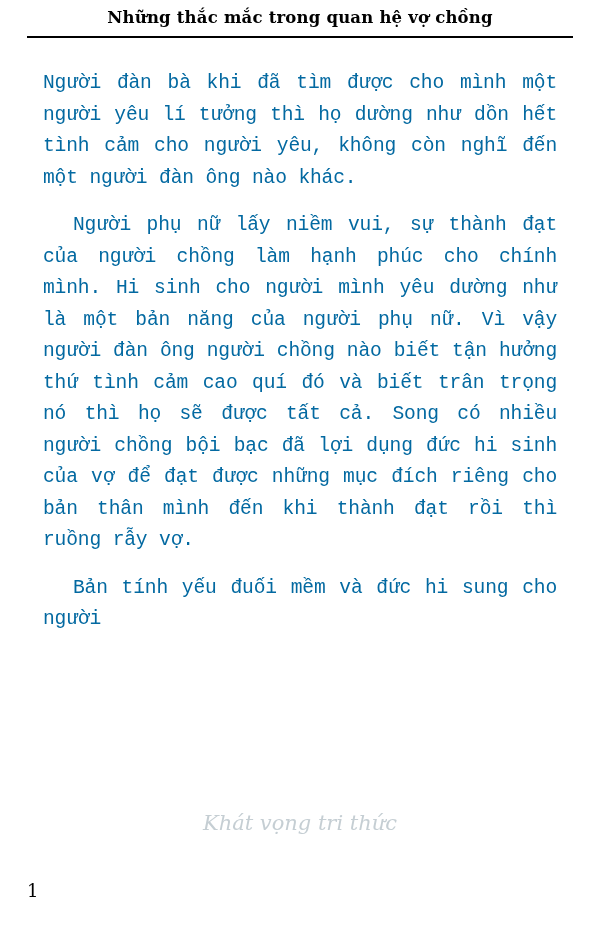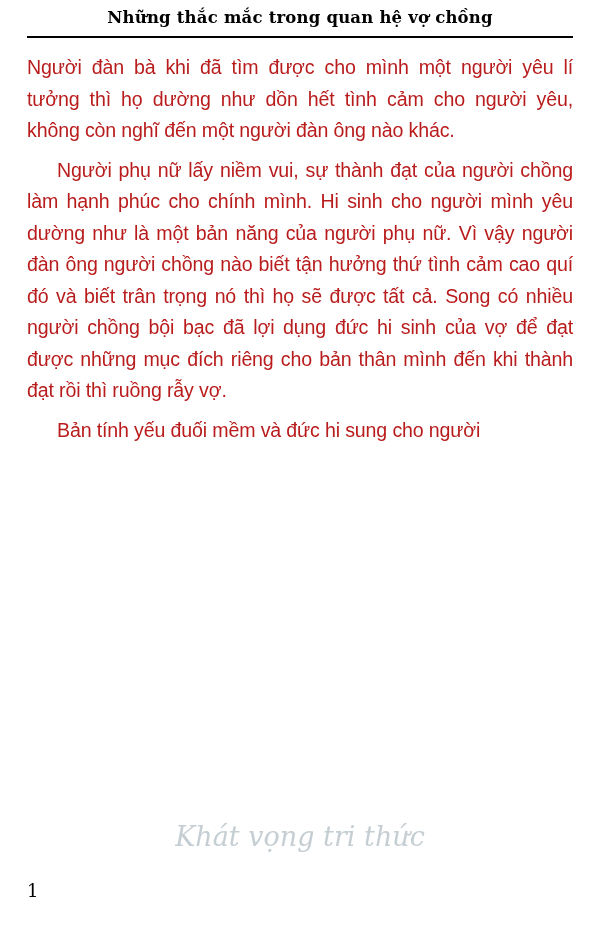--- a/index.html
+++ b/index.html
@@ -43,27 +43,27 @@
     height: 2px;
     background: #000000;
   }
   .content {
     position: absolute;
     left: 27px;
     top: 52px;
     width: 546px;
   }
   p.para {
-    margin: 0;
-    font-family: Liberation Sans, sans-serif;
+    margin: 16px;
+    font-family: Liberation Mono, monospace;
     font-size: 19.6px;
     line-height: 31.5px;
     text-align: justify;
     text-indent: 30px;
-    color: #b91c1c;
+    color: #0369a1;
     letter-spacing: -0.15px;
   }
   p.para.first {
     text-indent: 0;
   }
   p.para + p.para {
     margin-top: 8px;
   }
   .folio {
     position: absolute;
@@ -87,24 +87,24 @@
     font-family: "DejaVu Sans", sans-serif;
     font-size: 46px;
     letter-spacing: 1px;
     color: rgba(150, 165, 175, 0.45);
     line-height: 48px;
     white-space: nowrap;
   }
   .wm-sub {
     font-family: "DejaVu Serif", serif;
     font-style: italic;
-    font-size: 27px;
+    font-size: 21px;
     color: rgba(150, 165, 175, 0.55);
     line-height: 26px;
-    margin-top: 18px;
+    margin-top: 4px;
     white-space: nowrap;
   }
 </style>
 </head>
 <body>
 
 <div class="page">
 
   <div class="header">Những thắc mắc trong quan hệ vợ chồng</div>
   <div class="header-rule"></div>

